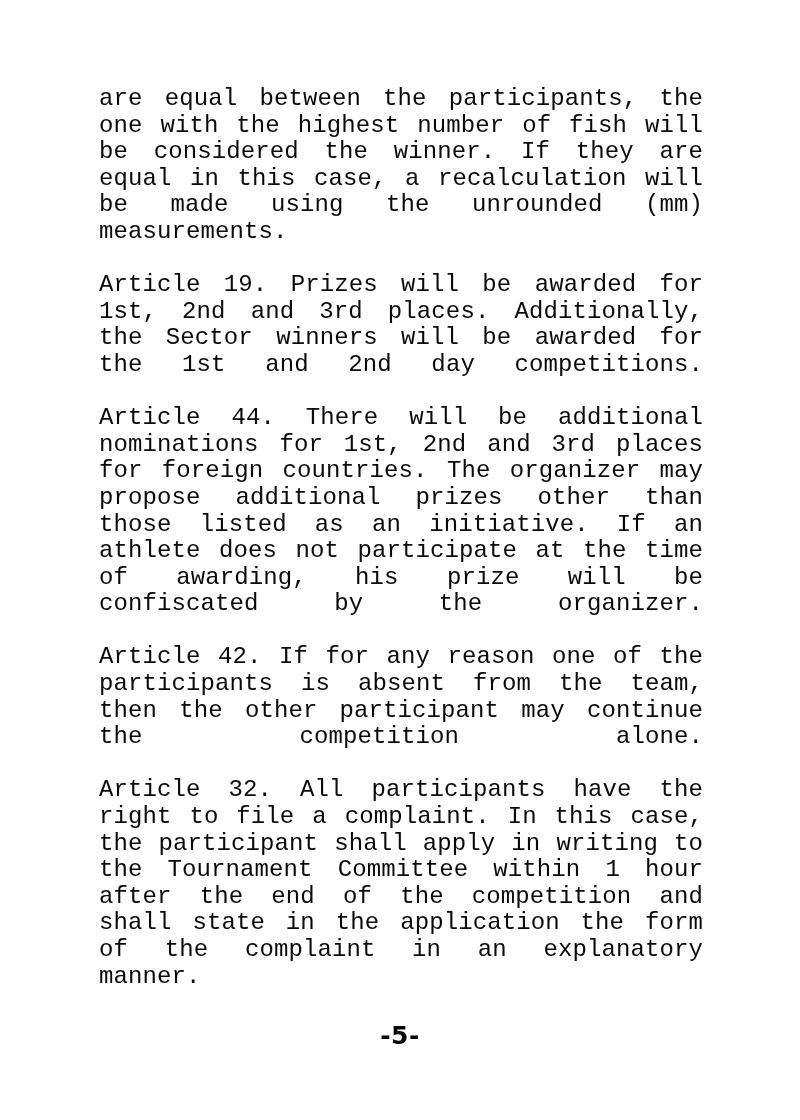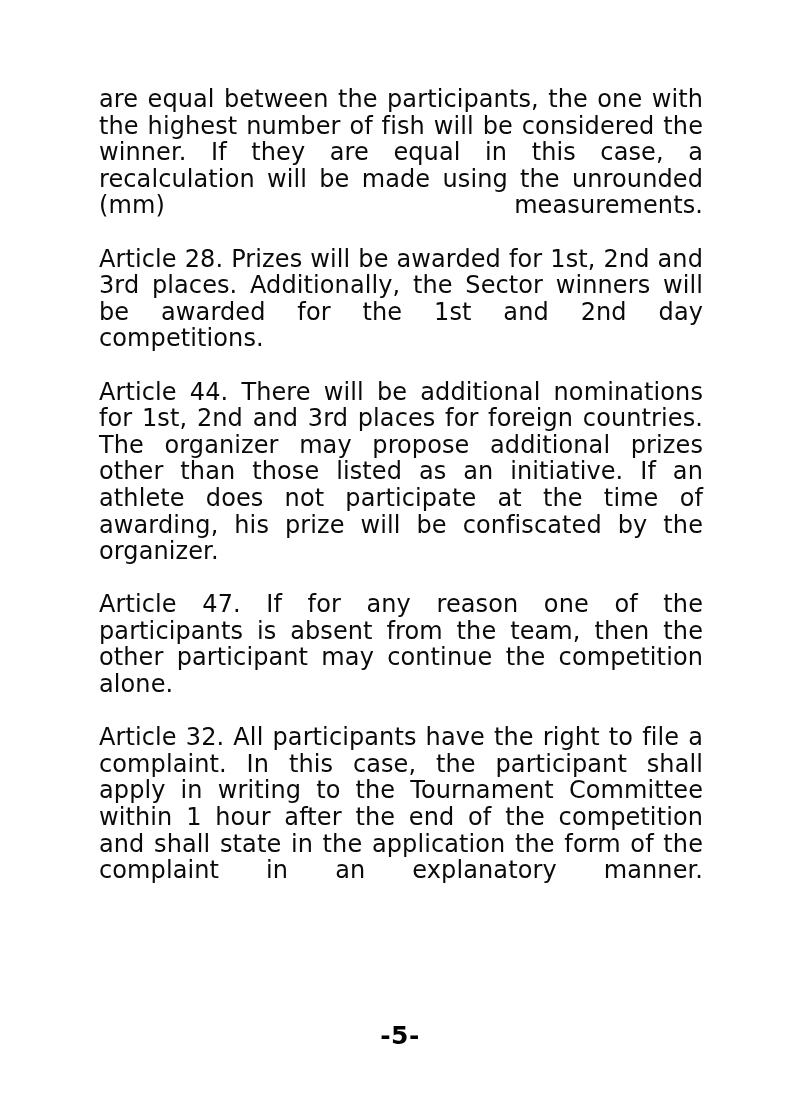--- a/index.html
+++ b/index.html
@@ -23,20 +23,21 @@
     width: 800px;
     height: 1120px;
     background: #ffffff;
   }
 
   .text-column {
     position: absolute;
     left: 99px;
     top: 86px;
     width: 604px;
+    font-family: Liberation Mono, monospace;
   }
 
   .para {
     margin: 0;
     padding: 0;
     font-size: 24px;
     line-height: 26.6px;
     text-align: justify;
     text-justify: inter-word;
     letter-spacing: 0.1px;
@@ -70,23 +71,23 @@
     color: #000000;
   }
 </style>
 </head>
 <body>
 
 <div class="page">
 
   <div class="text-column">
     <p class="para">are equal between the participants, the one with the highest number of fish will be considered the winner. If they are equal in this case, a recalculation will be made using the unrounded (mm) measurements.</p>
-    <p class="para">Article 28. Prizes will be awarded for 1st, 2nd and 3rd places. Additionally, the Sector winners will be awarded for the 1st and 2nd day competitions.</p>
+    <p class="para">Article 19. Prizes will be awarded for 1st, 2nd and 3rd places. Additionally, the Sector winners will be awarded for the 1st and 2nd day competitions.</p>
     <p class="para">Article 44. There will be additional nominations for 1st, 2nd and 3rd places for foreign countries. The organizer may propose additional prizes other than those listed as an initiative. If an athlete does not participate at the time of awarding, his prize will be confiscated by the organizer.</p>
-    <p class="para">Article 47. If for any reason one of the participants is absent from the team, then the other participant may continue the competition alone.</p>
+    <p class="para">Article 42. If for any reason one of the participants is absent from the team, then the other participant may continue the competition alone.</p>
     <p class="para">Article 32. All participants have the right to file a complaint.  In this case, the participant shall apply in writing to the Tournament Committee within 1 hour after the end of the competition and shall state in the application the form of the complaint in an explanatory manner.</p>
   </div>
 
   <div class="page-footer">
     <span class="page-number">-5-</span>
   </div>
 
 </div>
 
 </body></html>

